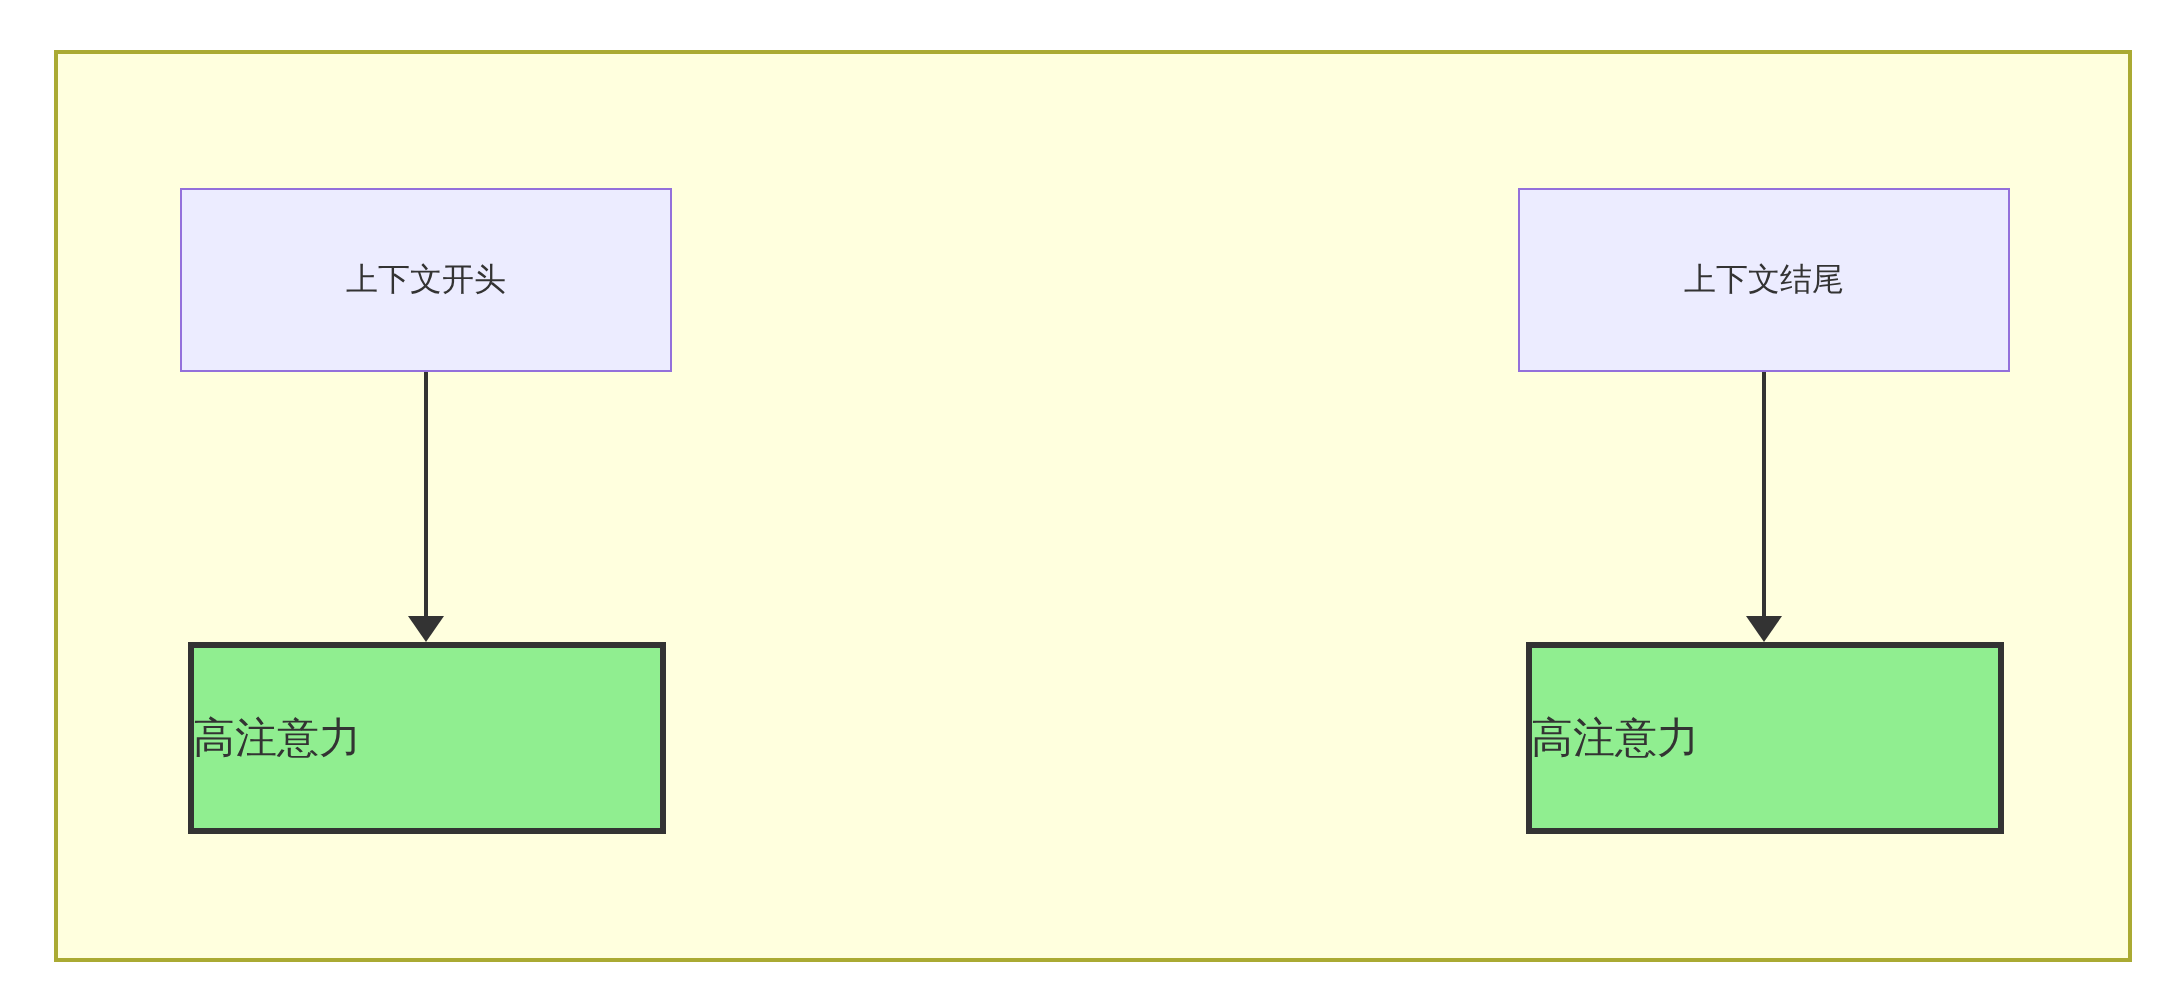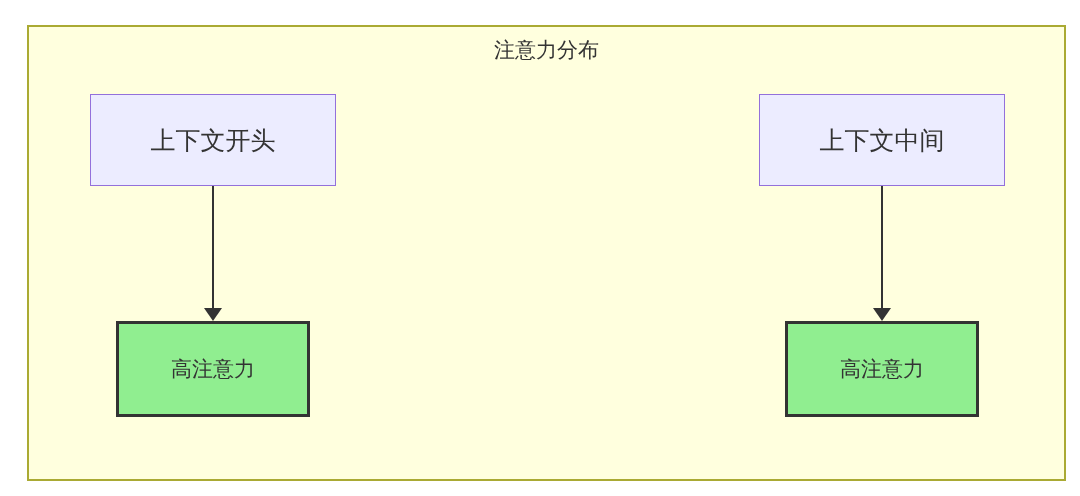--- a/index.html
+++ b/index.html
@@ -34,75 +34,74 @@
   .col-1 { left: 54px; }
   .col-2 { left: 389px; }
   .col-3 { left: 723px; }
   .source-node {
     width: 246px; height: 92px;
     background: #ECECFF;
     border: 1px solid #9370DB;
     display: flex;
     align-items: center;
     justify-content: center;
-    font-size: 25px;
+    font-size: 16px;
     color: #333333;
   }
   .edge {
     height: 135px;
     display: flex;
     flex-direction: column;
     align-items: center;
   }
   .edge-line {
     width: 2px;
     flex: 1;
     background: #333333;
   }
   .edge-arrowhead {
     width: 0; height: 0;
     border-left: 9px solid transparent;
     border-right: 9px solid transparent;
     border-top: 13px solid #333333;
   }
   .target-node {
-    width: 194px; height: 96px;
+    width: 239px; height: 96px;
     border: 3px solid #333333;
     display: flex;
     align-items: center;
-    justify-content: center;
+    justify-content: flex-start;
     font-size: 21px;
     color: #333333;
   }
   .target-node[data-type="high"] { background: #90EE90; }
   .target-node[data-type="low"]  { background: #FF9999; }
 </style>
 </head>
 <body>
 
 <div class="subgraph">
-  <div class="subgraph-title">注意力分布</div>
 
   <div class="column col-1">
     <div class="source-node">
       <span>上下文开头</span>
     </div>
     <div class="edge">
       <div class="edge-line"></div>
       <div class="edge-arrowhead"></div>
     </div>
     <div class="target-node" data-type="high">
       <span>高注意力</span>
     </div>
   </div>
 
 
   <div class="column col-3">
     <div class="source-node">
-      <span>上下文中间</span>
+      <span>上下文结尾</span>
     </div>
     <div class="edge">
       <div class="edge-line"></div>
       <div class="edge-arrowhead"></div>
     </div>
     <div class="target-node" data-type="high">
       <span>高注意力</span>
     </div>
   </div>
 </div>

